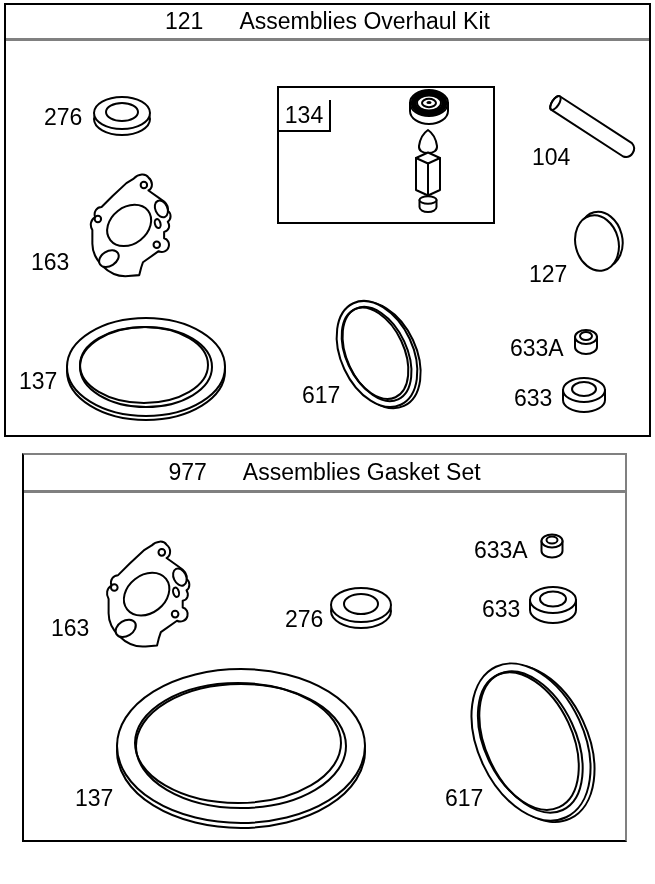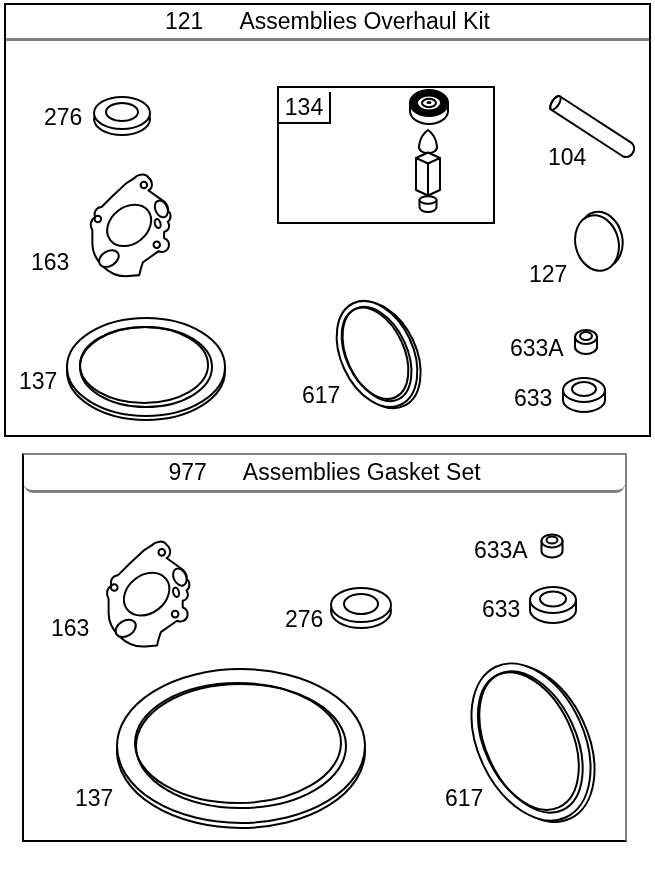--- a/index.html
+++ b/index.html
@@ -9,29 +9,29 @@
   }
   .frame{position:absolute;background:transparent;}
   .frame1{left:4px;top:3px;width:643px;height:430px;border:2px solid #000;}
   .frame2{left:22px;top:453px;width:601px;height:385px;border-style:solid;border-width:2px;
           border-color:#808080 #808080 #000 #000;}
   .frame-title{
     display:flex;justify-content:center;align-items:center;gap:36px;
     font-size:23px;line-height:1;border-bottom:3px solid #808080;
   }
   .frame1 .frame-title{height:33px;}
-  .frame2 .frame-title{height:35px;border-radius:9px;}
+  .frame2 .frame-title{height:35px;}
   .part-label{
     position:absolute;font-size:23px;line-height:1;white-space:nowrap;margin-top:8px;
   }
   .inset-box{
     position:absolute;left:271px;top:81px;width:214px;height:134px;border:2px solid #000;
   }
   .inset-label{
-    position:absolute;left:0;top:4px;width:50px;height:30px;
+    position:absolute;left:0;top:12px;width:50px;height:30px;
     border-right:2px solid #000;border-bottom:2px solid #000;
     display:flex;align-items:center;justify-content:center;font-size:23px;
   }
   .caption{
     position:absolute;left:55px;top:853px;width:600px;text-align:center;
     font-size:22px;line-height:1.2;
   }
   svg.art{position:absolute;left:0;top:0;pointer-events:none;}
 </style>
 </head>
@@ -45,21 +45,21 @@
       <span>Assemblies Overhaul Kit</span>
     </div>
 
     <div class="inset-box">
       <div class="inset-label">134</div>
     </div>
 
     <div class="part-label" style="left:38px;top:93px;">276</div>
     <div class="part-label" style="left:25px;top:238px;">163</div>
     <div class="part-label" style="left:13px;top:357px;">137</div>
-    <div class="part-label" style="left:542px;top:133px;">104</div>
+    <div class="part-label" style="left:526px;top:133px;">104</div>
     <div class="part-label" style="left:523px;top:250px;text-align:center;">127</div>
     <div class="part-label" style="left:296px;top:371px;">617</div>
     <div class="part-label" style="left:504px;top:324px;">633A</div>
     <div class="part-label" style="left:508px;top:374px;">633</div>
   </div>
 
   <div class="frame frame2">
     <div class="frame-title">
       <span>977</span>
       <span>Assemblies Gasket Set</span>

